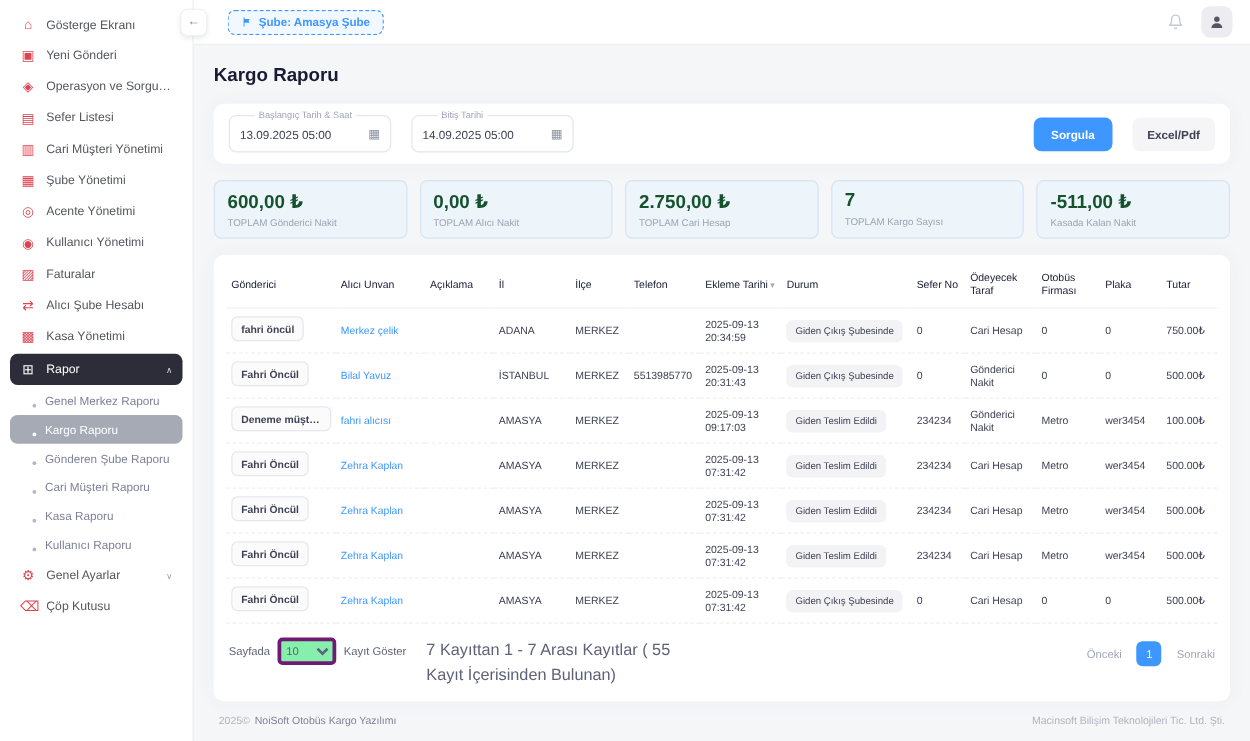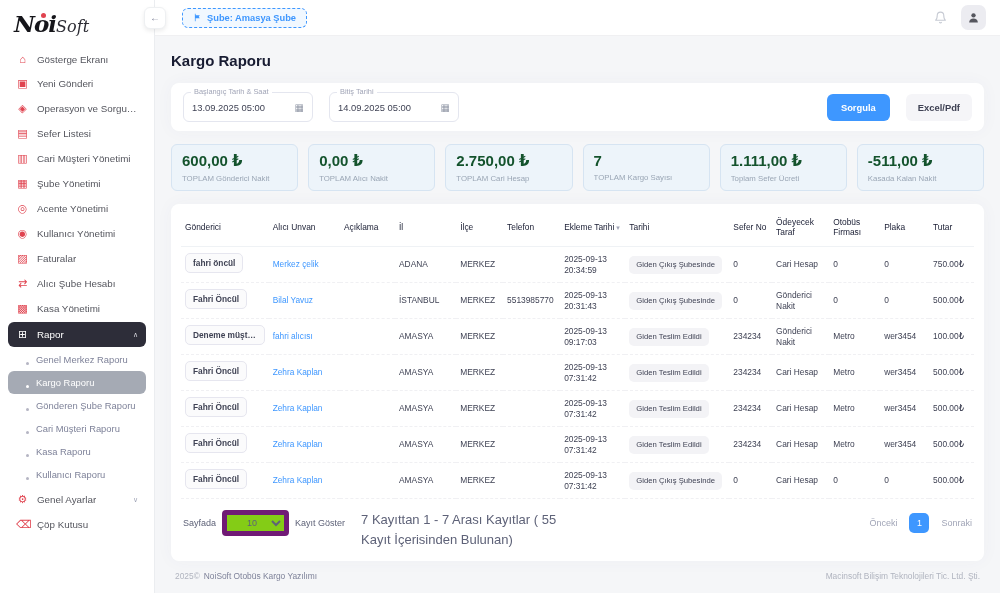--- a/index.html
+++ b/index.html
@@ -34,21 +34,21 @@
   .tb-spacer{flex:1}
   .icon-btn{width:26px;height:26px;display:flex;align-items:center;justify-content:center;background:transparent;border:none;cursor:pointer}
   .avatar-btn{width:25px;height:25px;border-radius:7px;background:#ececf1;border:none;display:flex;align-items:center;justify-content:center;margin-left:8px;cursor:pointer}
 
   .content{flex:1;padding:14px 16px 6px;display:flex;flex-direction:column;min-height:0}
   .page-title{font-size:15px;font-weight:bold;color:#181c32;margin:2px 0 14px}
 
   
   .filter-card{background:#fff;border-radius:8px;padding:9px 12px;display:flex;align-items:center;gap:16px;box-shadow:0 0 18px rgba(76,87,125,.04)}
   .date-field{position:relative;width:130px;height:30px;border:1px solid #e4e6ef;border-radius:6px;display:flex;align-items:center;padding:0 8px;gap:6px;background:#fff;cursor:pointer}
-  .date-field label{position:absolute;top:-6px;left:7px;background:#fff;padding:0 3px;font-size:7.4px;color:#a1a5b7;white-space:nowrap;cursor:pointer}
+  .date-field label{position:absolute;top:-6px;left:20px;background:#fff;padding:0 3px;font-size:7.4px;color:#a1a5b7;white-space:nowrap;cursor:pointer}
   .date-value{font-size:9.4px;color:#3f4254;flex:1}
   .cal-icon{color:#9096a5;font-size:10px}
   .fc-spacer{flex:1}
   .btn-primary{background:#3e97ff;color:#fff;border:none;border-radius:6px;padding:8px 14px;font-size:9.4px;font-weight:bold;cursor:pointer;font-family:inherit}
   .btn-light{background:#f5f5f8;color:#3f4254;border:none;border-radius:6px;padding:8px 12px;font-size:9.4px;font-weight:bold;cursor:pointer;font-family:inherit}
 
   
   .stats-row{display:flex;gap:10px;margin-top:13px}
   .stat-card{flex:1;background:#edf4fa;border:1px solid #d6e4f2;border-radius:6px;padding:7px 10px;min-width:0}
   .stat-value{font-size:15px;font-weight:bold;color:#14532d;white-space:nowrap}
@@ -64,39 +64,35 @@
   th:nth-child(10){width:56px}th:nth-child(11){width:50px}th:nth-child(12){width:48px}
   th:nth-child(13){width:44px}
   .sort-ind{color:#a1a5b7;font-size:7px;margin-left:2px}
   tbody td{font-size:8.4px;color:#3f4254;padding:4px;border-bottom:1px dashed #f0f0f3;vertical-align:middle;height:36px;line-height:1.3;overflow:hidden}
   .sender-badge{display:inline-block;background:#fbfbfc;border:1px solid #e6e6ef;border-radius:5px;padding:4px 7px;font-size:8.3px;color:#3f4254;font-weight:bold;white-space:nowrap;max-width:100%;overflow:hidden;text-overflow:ellipsis}
   .receiver-link{color:#3e97ff;font-size:8.3px;cursor:pointer}
   .status-pill{display:inline-block;background:#f3f3f6;border-radius:5px;padding:4px 7px;font-size:7.7px;color:#3f4254;font-weight:normal;white-space:nowrap}
 
   .table-footer{display:flex;align-items:flex-start;gap:16px;padding:11px 2px 12px;font-size:9px;color:#5e6278}
   .pagesize{display:flex;align-items:center;gap:6px;white-space:nowrap}
-  .pagesize select{font-size:9px;color:#5e6278;border:5px solid #701a75;border-radius:4px;padding:2px 10px 2px 16px;background:#84cc16;font-family:inherit;cursor:pointer}
+  .pagesize select{font-size:9px;color:#5e6278;border:3px solid #701a75;border-radius:4px;padding:2px 10px 2px 0;background:#86efac;font-family:inherit;cursor:pointer}
   .records-info{max-width:225px;font-size:13px;color:#5e6278;line-height:1.5}
   .pagination{margin-left:auto;display:flex;align-items:center;gap:12px;margin-top:3px}
   .page-prev,.page-next{color:#a1a5b7;font-size:9px;cursor:pointer}
   .page-num{width:20px;height:20px;background:#3e97ff;color:#fff;border-radius:5px;display:flex;align-items:center;justify-content:center;font-size:9px;cursor:pointer}
 
   .page-footer{margin-top:auto;display:flex;justify-content:space-between;align-items:center;padding:10px 4px 8px;font-size:8.4px;color:#b0b4bf}
   .pf-product{color:#7e8299;margin-left:4px}
 </style>
 </head>
 <body>
 
 <div class="app">
 
   <aside class="sidebar">
-    <div class="logo">
-      <span class="logo-noi">Noi</span><span class="logo-soft">Soft</span>
-      <span class="logo-dot"></span>
-    </div>
 
     <nav id="menu-top">
   <div class="menu-item">
     <span class="mi-icon">⌂</span>
     <span class="mi-label">Gösterge Ekranı</span>
 
   </div>
   <div class="menu-item">
     <span class="mi-icon">▣</span>
     <span class="mi-label">Yeni Gönderi</span>
@@ -252,41 +248,37 @@
   </div>
   <div class="stat-card">
     <div class="stat-value">2.750,00 ₺</div>
     <div class="stat-label">TOPLAM Cari Hesap</div>
   </div>
   <div class="stat-card">
     <div class="stat-value">7</div>
     <div class="stat-label">TOPLAM Kargo Sayısı</div>
   </div>
   <div class="stat-card">
-    <div class="stat-value">1.111,00 ₺</div>
-    <div class="stat-label">Toplam Sefer Ücreti</div>
-  </div>
-  <div class="stat-card">
     <div class="stat-value">-511,00 ₺</div>
     <div class="stat-label">Kasada Kalan Nakit</div>
   </div>
         </section>
 
       <section class="table-card">
         <table>
           <thead id="table-head">
               <tr>
                 <th><span>Gönderici</span></th>
                 <th><span>Alıcı Unvan</span></th>
                 <th><span>Açıklama</span></th>
                 <th><span>İl</span></th>
                 <th><span>İlçe</span></th>
                 <th><span>Telefon</span></th>
                 <th><span>Ekleme Tarihi</span><span class="sort-ind">▾</span></th>
-                <th><span>Tarihi</span></th>
+                <th><span>Durum</span></th>
                 <th><span>Sefer No</span></th>
                 <th><span>Ödeyecek Taraf</span></th>
                 <th><span>Otobüs Firması</span></th>
                 <th><span>Plaka</span></th>
                 <th><span>Tutar</span></th>
               </tr>
             </thead>
           <tbody id="table-body">
   <tr>
     <td><span class="sender-badge">fahri öncül</span></td>

